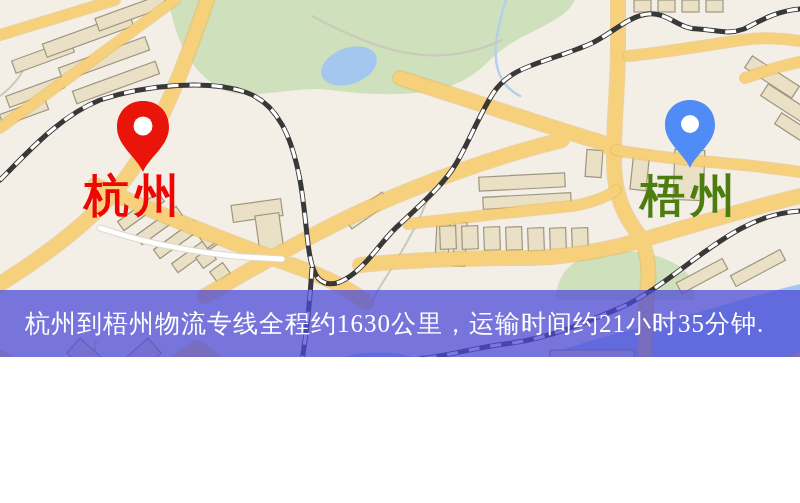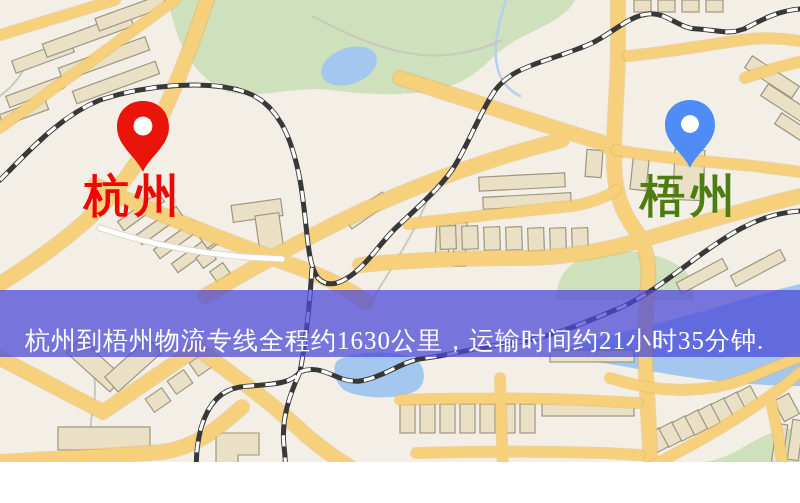--- a/index.html
+++ b/index.html
@@ -1,17 +1,17 @@
 <!DOCTYPE html>
 <html><head>
 <meta charset="utf-8">
 <style>
   html,body{margin:0;padding:0;background:#ffffff;}
   .stage{
-    position:relative;width:800px;height:462px;overflow:hidden;
+    position:relative;width:800px;height:357px;overflow:hidden;
     font-family:"Liberation Sans","DejaVu Sans",sans-serif;
   }
   .map-svg{position:absolute;left:0;top:0;display:block;}
   
   .land{fill:var(--land,#f3eee6);}
   .park{fill:var(--park,#cfe0bd);stroke:none;}
   .water{fill:var(--water,#a3c7ef);stroke:none;}
   .stream{fill:none;stroke:var(--stream,#b6d0ec);stroke-width:2.5;stroke-linecap:round;}
   .path-line{fill:none;stroke:#c9c9bc;stroke-width:2;stroke-linecap:round;}
   .bld{fill:var(--building,#eae0c6);stroke:var(--building-stroke,#9d9680);stroke-width:1.2;}
@@ -22,21 +22,21 @@
   .rail-dark{fill:none;stroke:var(--railway-dark,#383838);stroke-width:5;stroke-linecap:round;}
   .rail-light{fill:none;stroke:var(--railway-light,#ffffff);stroke-width:3.2;stroke-dasharray:11 11;stroke-linecap:butt;}
   .pin{position:absolute;width:60px;height:80px;}
   .city-label{
     position:absolute;font-family:"Liberation Serif","DejaVu Serif",serif;
     font-size:45px;font-weight:700;letter-spacing:5px;line-height:1;white-space:nowrap;
     text-shadow:0 0 1px rgba(255,255,255,.3);
   }
   .banner{
     position:absolute;left:0;top:290px;width:800px;height:67px;
-    display:flex;align-items:flex-end;box-sizing:border-box;padding-left:25px;
+    display:flex;align-items:center;box-sizing:border-box;padding-left:25px;
   }
   .banner-text{
     font-family:"Liberation Serif","DejaVu Serif",serif;
     font-size:25px;letter-spacing:1px;font-weight:500;white-space:nowrap;
   }
 </style>
 </head>
 <body>
 
 <div class="stage" style="--land: #f3eee6; --park: #cfe0bd; --water: #a3c7ef; --stream: #b6d0ec; --building: #eae0c6; --building-stroke: #9d9680; --road: #f6d07b; --road-casing: #eaba58; --minor-road: #ffffff; --railway-dark: #383838; --railway-light: #ffffff;">

